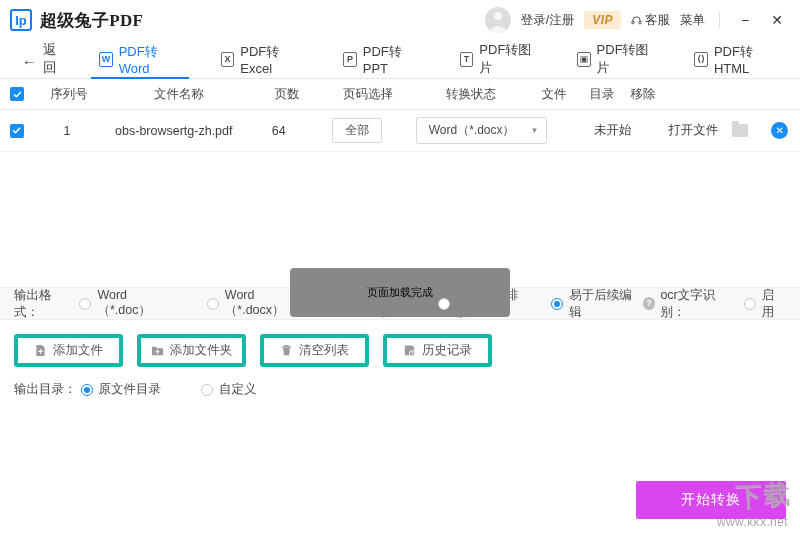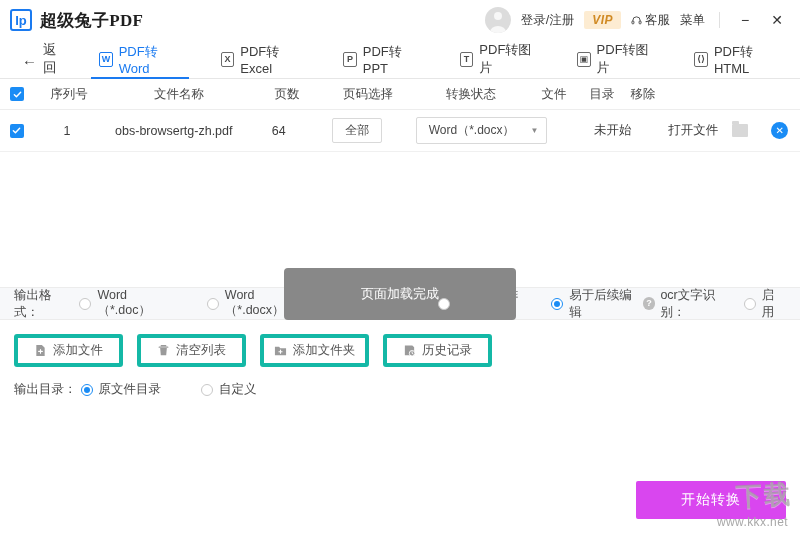--- a/index.html
+++ b/index.html
@@ -103,21 +103,21 @@
   .folder-ico::before { content:""; position:absolute; top:-3px; left:0; width:7px; height:3px; background:#d8d8d8; border-radius:1px 1px 0 0;}
   .del-ico {
     width: 17px; height: 17px; border-radius: 50%; background: #1a8cf5; color: #fff;
     display: flex; align-items: center; justify-content: center; font-size: 10px; cursor: pointer; line-height:1;
   }
 
   
   .body-area { flex: 1 1 auto; position: relative; background: #fff; }
   .toast {
     position: absolute; left: 50%; top: 116px; transform: translateX(-50%);
-    background: #888888; color: #ffffff; font-size: 13px;
+    background: #888888; color: #000000; font-size: 11px;
     padding: 17px 77px; border-radius: 4px; white-space: nowrap;
   }
 
   
   .options-bar {
     background: #f7f8fa; border-top: 1px solid #ececec; border-bottom: 1px solid #ececec;
     height: 33px; display: flex; align-items: center; padding: 0 14px;
     font-size: 12.5px; color: #4a4a4a; flex: 0 0 33px;
   }
   .opt-label { color: #4a4a4a; }
@@ -320,34 +320,34 @@
           <svg width="13" height="13" viewBox="0 0 14 14">
               <path d="M2.5 1h6l3 3v9h-9z" fill="#9a9a9a"></path>
               <path d="M7 6v4M5 8h4" stroke="#fff" stroke-width="1.2" stroke-linecap="round"></path>
             </svg>
         </span>
         <span>添加文件</span>
       </div>
       <div class="act-btn">
         <span class="act-ico">
           <svg width="13" height="13" viewBox="0 0 14 14">
-              <path d="M4.5 1.8h5M2.3 3.4h9.4" stroke="#9a9a9a" stroke-width="1.2" stroke-linecap="round"></path>
-              <path d="M3.4 4.4h7.2l-.7 7.8H4.1z" fill="#9a9a9a"></path>
-            </svg>
-        </span>
-        <span>清空列表</span>
+              <path d="M1 3h4.5l1.2 1.5H13V12H1z" fill="#9a9a9a"></path>
+              <path d="M7 6.5v3.5M5.3 8.3h3.4" stroke="#fff" stroke-width="1.2" stroke-linecap="round"></path>
+            </svg>
+        </span>
+        <span>添加文件夹</span>
       </div>
       <div class="act-btn">
         <span class="act-ico">
           <svg width="13" height="13" viewBox="0 0 14 14">
-              <path d="M1 3h4.5l1.2 1.5H13V12H1z" fill="#9a9a9a"></path>
-              <path d="M7 6.5v3.5M5.3 8.3h3.4" stroke="#fff" stroke-width="1.2" stroke-linecap="round"></path>
-            </svg>
-        </span>
-        <span>添加文件夹</span>
+              <path d="M4.5 1.8h5M2.3 3.4h9.4" stroke="#9a9a9a" stroke-width="1.2" stroke-linecap="round"></path>
+              <path d="M3.4 4.4h7.2l-.7 7.8H4.1z" fill="#9a9a9a"></path>
+            </svg>
+        </span>
+        <span>清空列表</span>
       </div>
       <div class="act-btn">
         <span class="act-ico">
           <svg width="13" height="13" viewBox="0 0 14 14">
               <path d="M2 1.5h8l2 2V12H2z" fill="#9a9a9a"></path>
               <circle cx="9.8" cy="10" r="3" fill="#9a9a9a" stroke="#fff" stroke-width="1"></circle>
               <path d="M9.8 8.4V10l1.2.8" stroke="#fff" stroke-width="1" stroke-linecap="round" fill="none"></path>
             </svg>
         </span>
         <span>历史记录</span>

